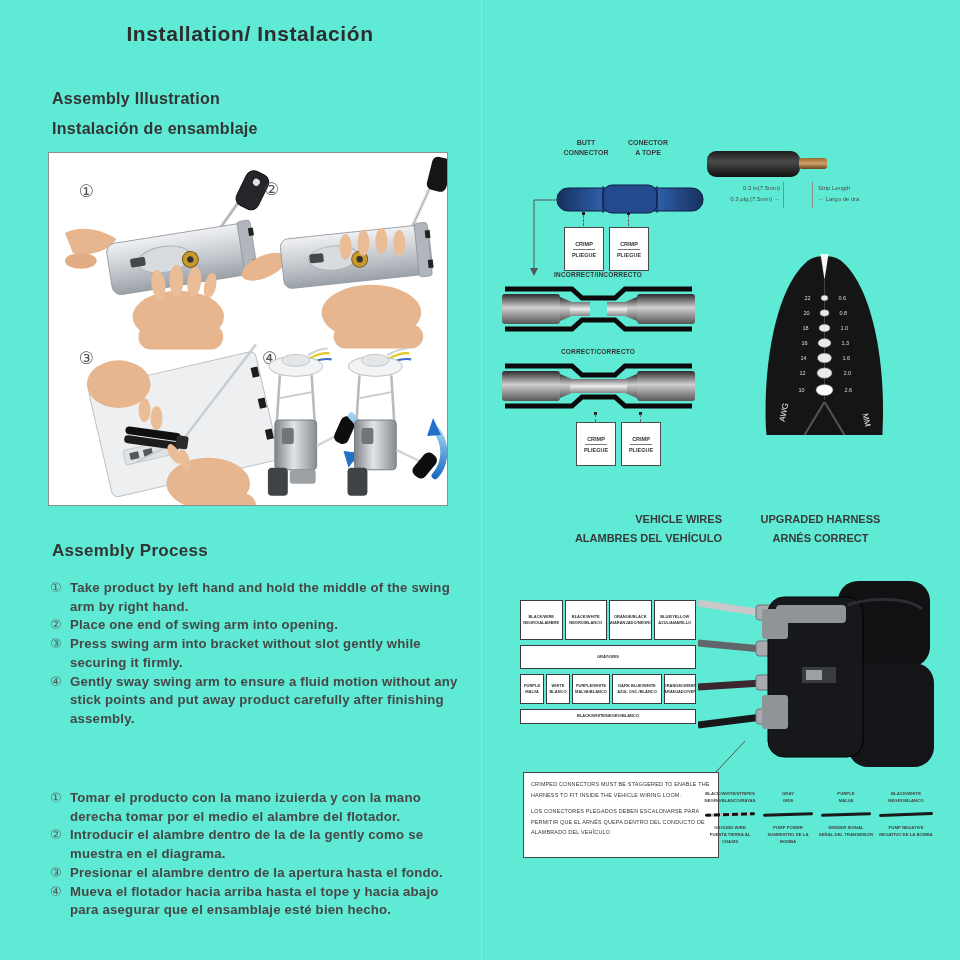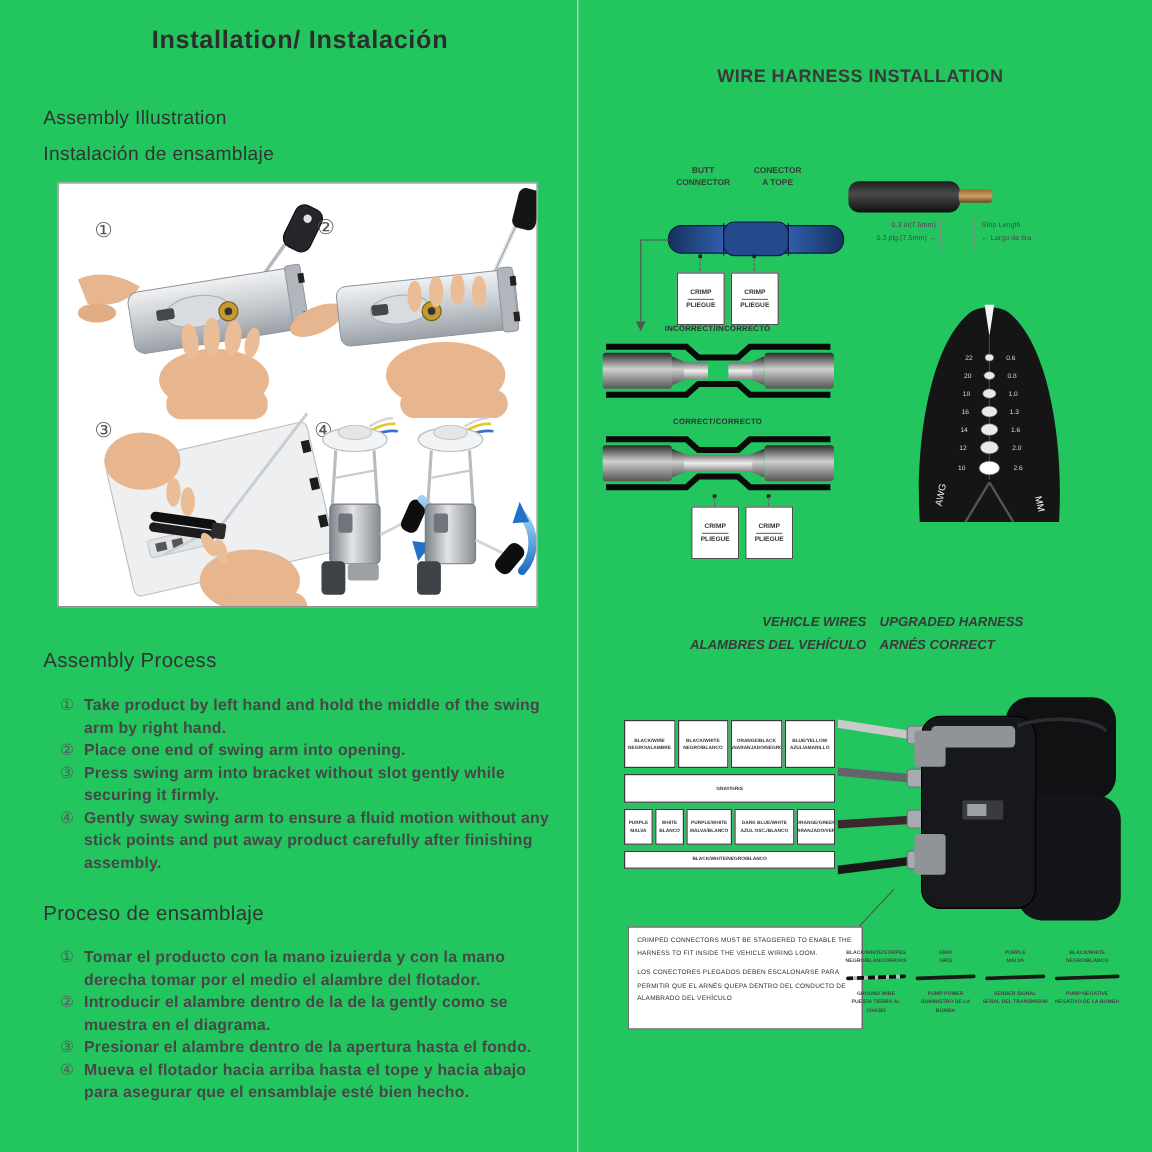--- a/index.html
+++ b/index.html
@@ -1,25 +1,25 @@
 <!DOCTYPE html>
 <html><head>
 <meta charset="utf-8">
 <style>
   html,body{margin:0;padding:0;}
   body{width:960px;height:960px;background:#ffffff;overflow:hidden;}
-  .page{position:relative;width:960px;height:960px;background:#22c55e;
+  .page{position:relative;width:960px;height:960px;background:#5eead4;
         font-family:"Liberation Sans","DejaVu Sans",sans-serif;color:#3b3b3b;}
   .abs{position:absolute;}
   .vdivider{position:absolute;left:481px;top:0;width:1px;height:960px;background:#cccccc;}
 
   
   .title{left:0;top:22px;width:500px;text-align:center;font-size:21px;font-weight:bold;
          color:#2d2d2d;letter-spacing:.6px;}
-  .h2{left:36px;font-size:16px;font-weight:normal;color:#333;letter-spacing:.3px;text-align:right;}
+  .h2{left:52px;font-size:16px;font-weight:bold;color:#333;letter-spacing:.3px;text-align:right;}
   .h2.en{top:90px;} .h2.es{top:120px;}
   .h2.proc{top:541px;font-size:17px;} .h2.proces{top:752px;font-size:17px;}
   .illus-box{left:48px;top:152px;width:398px;height:352px;border:1px solid #8f8f8f;background:#fff;}
   .steps{left:50px;width:420px;display:flex;flex-direction:column;}
   .steps.en-list{top:579px;} .steps.es-list{top:789px;}
   .step{display:flex;gap:3px;font-size:13.2px;font-weight:bold;line-height:1.42;
         color:#474747;letter-spacing:.2px;}
   .step .n{flex:0 0 17px;font-weight:normal;color:#5a5a5a;font-size:13px;}
   .step .t{flex:1;}
 
@@ -34,23 +34,23 @@
              display:flex;flex-direction:column;align-items:center;justify-content:center;gap:2px;
              font-size:5.5px;font-weight:bold;color:#333;}
   .crimp-box .bar{width:22px;height:1px;background:#777;}
   .dash-v{position:absolute;width:0;border-left:1px dashed #666;}
   .dot{position:absolute;width:3px;height:3px;background:#222;}
   .seclbl{position:absolute;width:200px;text-align:center;font-size:6.5px;font-weight:bold;color:#333;letter-spacing:.2px;}
   .dimline{position:absolute;width:1px;background:#8a8a8a;}
   .dimtxt{position:absolute;font-size:6px;color:#4a4a4a;line-height:1.9;}
   .dimtxt.left{left:698px;top:183px;width:82px;text-align:right;}
   .dimtxt.right{left:818px;top:183px;width:90px;text-align:left;}
-  .colhead{position:absolute;top:510px;font-size:11px;font-weight:bold;color:#3a3a3a;line-height:1.7;font-style:italic;}
+  .colhead{position:absolute;top:510px;font-size:11px;font-weight:bold;color:#3a3a3a;line-height:1.7;}
   .colhead.veh{left:540px;width:182px;text-align:right;}
-  .colhead.har{left:733px;width:175px;text-align:left;}
+  .colhead.har{left:733px;width:175px;text-align:center;}
 
   .wire-table{left:520px;top:600px;width:176px;display:flex;flex-direction:column;gap:5px;}
   .t-row{display:flex;gap:2px;}
   .t-cell{border:1px solid #3a3a3a;background:#fff;flex:1;display:flex;flex-direction:column;
           align-items:center;justify-content:center;text-align:center;font-size:4px;
           font-weight:bold;color:#333;line-height:1.6;overflow:hidden;padding:1px;}
   .r1 .t-cell{height:36px;} .r2 .t-cell{height:20px;} .r3 .t-cell{height:26px;} .r4 .t-cell{height:11px;}
   .r3 .w1{flex:0 0 20px;} .r3 .w2{flex:0 0 20px;} .r3 .w3{flex:0 0 34px;} .r3 .w4{flex:0 0 46px;} .r3 .w5{flex:1;}
 
   .callout{left:523px;top:772px;width:196px;height:86px;border:1px solid #4a4a4a;background:#fff;
@@ -232,42 +232,40 @@
     <div class="step">
         <span class="n">③</span>
         <span class="t">Press swing arm into bracket without slot gently while securing it firmly.</span>
       </div>
     <div class="step">
         <span class="n">④</span>
         <span class="t">Gently sway swing arm to ensure a fluid motion without any stick points and put away product carefully after finishing assembly.</span>
       </div>
   </div>
 
-  <div class="abs h2 proces">Proceso de ensamblaje</div>
   <div class="abs steps es-list">
     <div class="step">
         <span class="n">①</span>
         <span class="t">Tomar el producto con la mano izuierda y con la mano derecha tomar por el medio el alambre del flotador.</span>
       </div>
     <div class="step">
         <span class="n">②</span>
         <span class="t">Introducir el alambre dentro de la de la gently como se muestra en el diagrama.</span>
       </div>
     <div class="step">
         <span class="n">③</span>
         <span class="t">Presionar el alambre dentro de la apertura hasta el fondo.</span>
       </div>
     <div class="step">
         <span class="n">④</span>
         <span class="t">Mueva el flotador hacia arriba hasta el tope y hacia abajo para asegurar que el ensamblaje esté bien hecho.</span>
       </div>
   </div>
 
   <div class="abs rheader">
-    <div class="l1">WIRE HARNESS INSTALLATION</div>
   </div>
 
   <div class="abs tinylbl butt-en">
     <div>BUTT</div>
     <div>CONNECTOR</div>
   </div>
   <div class="abs tinylbl butt-es">
     <div>CONECTOR</div>
     <div>A TOPE</div>
   </div>

